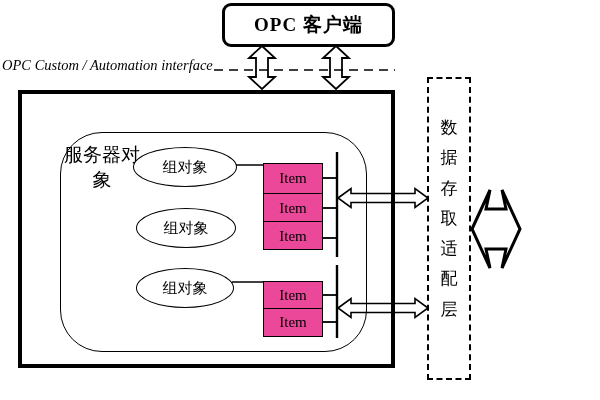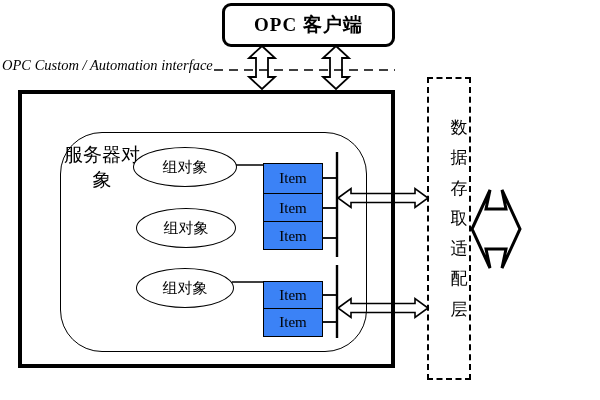--- a/index.html
+++ b/index.html
@@ -47,38 +47,38 @@
   
   .ellipse{
     border:1.5px solid #000;border-radius:50%;background:#fff;
     display:flex;align-items:center;justify-content:center;z-index:3;
   }
   .ellipse span{font-size:15px;white-space:nowrap;}
   .e1{left:133px;top:147px;width:104px;height:40px;}
   .e2{left:136px;top:208px;width:100px;height:40px;}
   .e3{left:136px;top:268px;width:98px;height:40px;}
   
-  .item-group{border:1.6px solid #000;background:#3b82f6;z-index:3;}
+  .item-group{border:1.6px solid #000;background:#ec4899;z-index:3;}
   .ig1{left:263px;top:163px;width:60px;height:87px;}
   .ig2{left:263px;top:281px;width:60px;height:56px;}
   .item-cell{
     box-sizing:border-box;width:100%;text-align:center;
     font-family:"Liberation Serif","DejaVu Serif",serif;font-size:15px;
   }
   .ig1 .item-cell{height:28.6px;line-height:28px;}
   .ig2 .item-cell{height:26.4px;line-height:26px;}
   .item-cell + .item-cell{border-top:1.6px solid #000;}
   
   .adapter-box{
     left:427px;top:77px;width:44px;height:303px;
     border:2px dashed #000;background:#fff;z-index:2;
   }
   .adapter-label{
     position:absolute;left:0;top:33px;width:100%;
-    display:flex;justify-content:flex-end;
+    display:flex;justify-content:center;
   }
   .adapter-label span{
     display:block;width:20px;font-size:17px;line-height:30.3px;
     text-align:center;word-break:break-all;
   }
   
   .ds-box{
     left:527px;top:133px;width:41px;height:190px;
     border:3px solid #000;background:#fff;z-index:2;
   }

